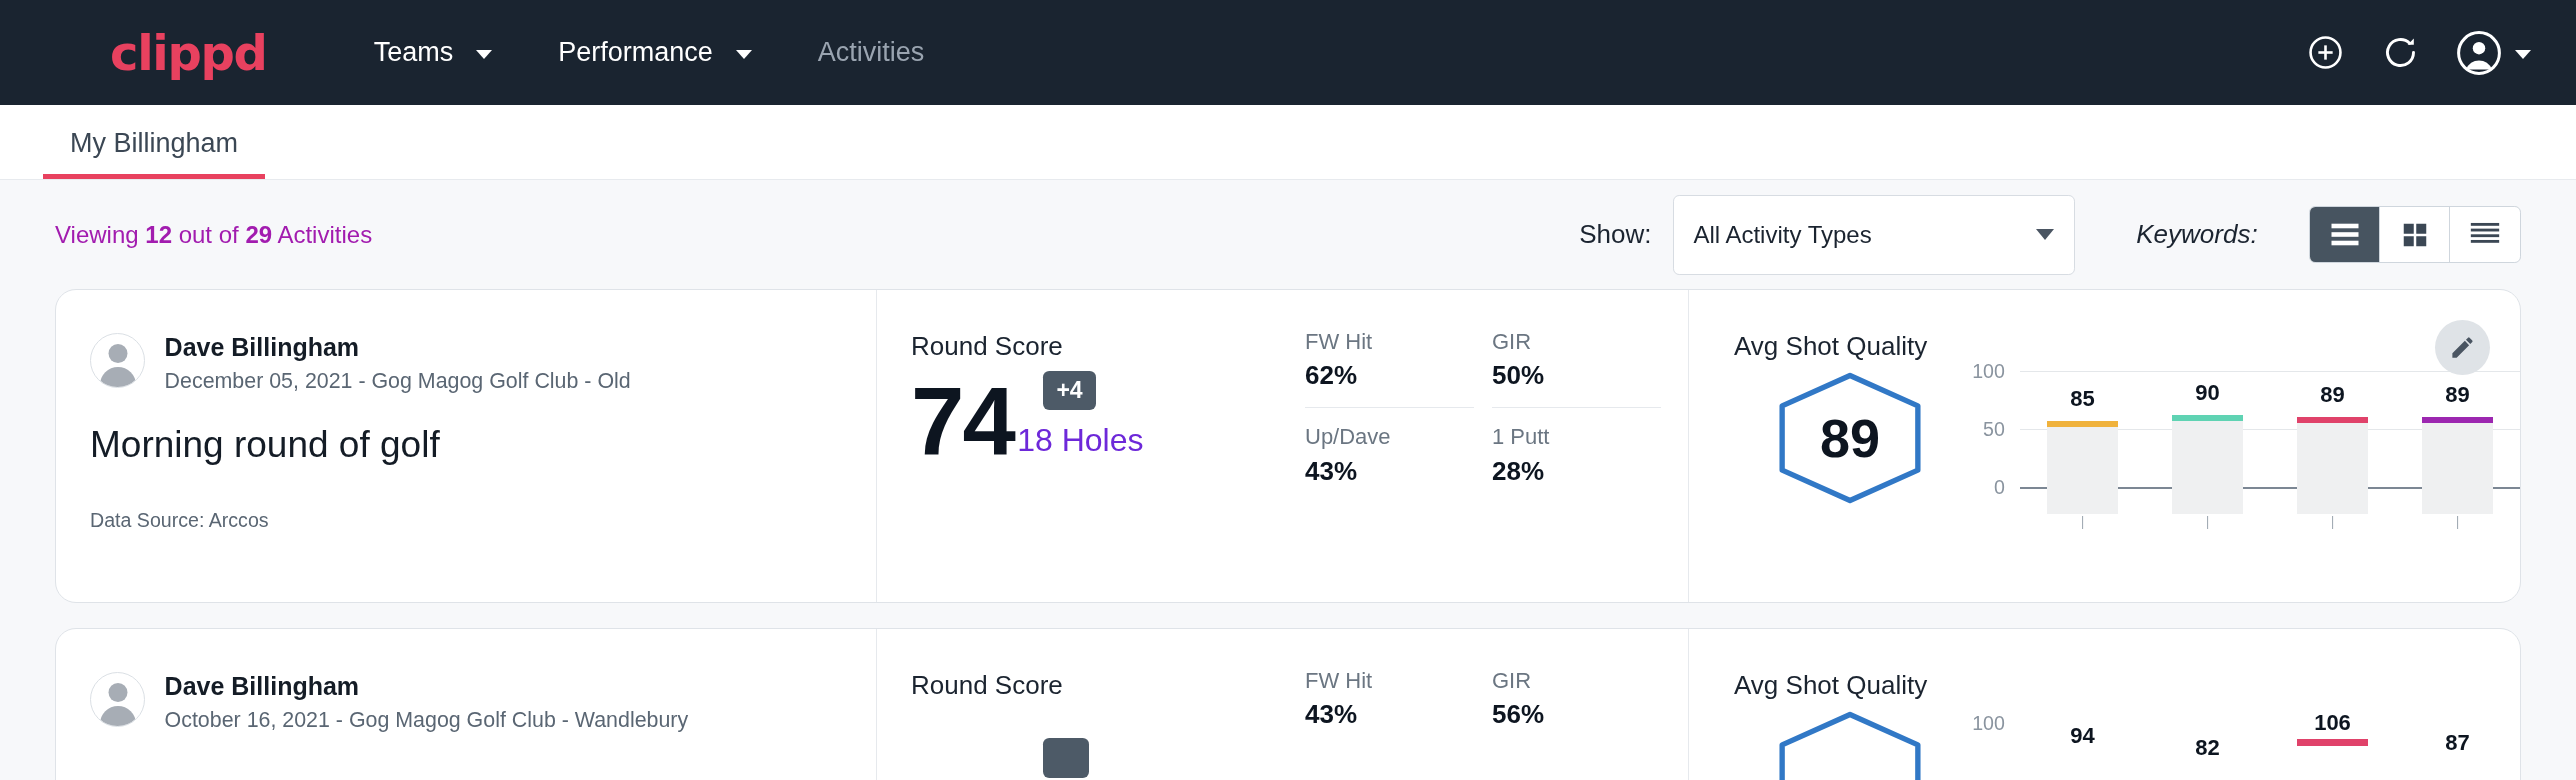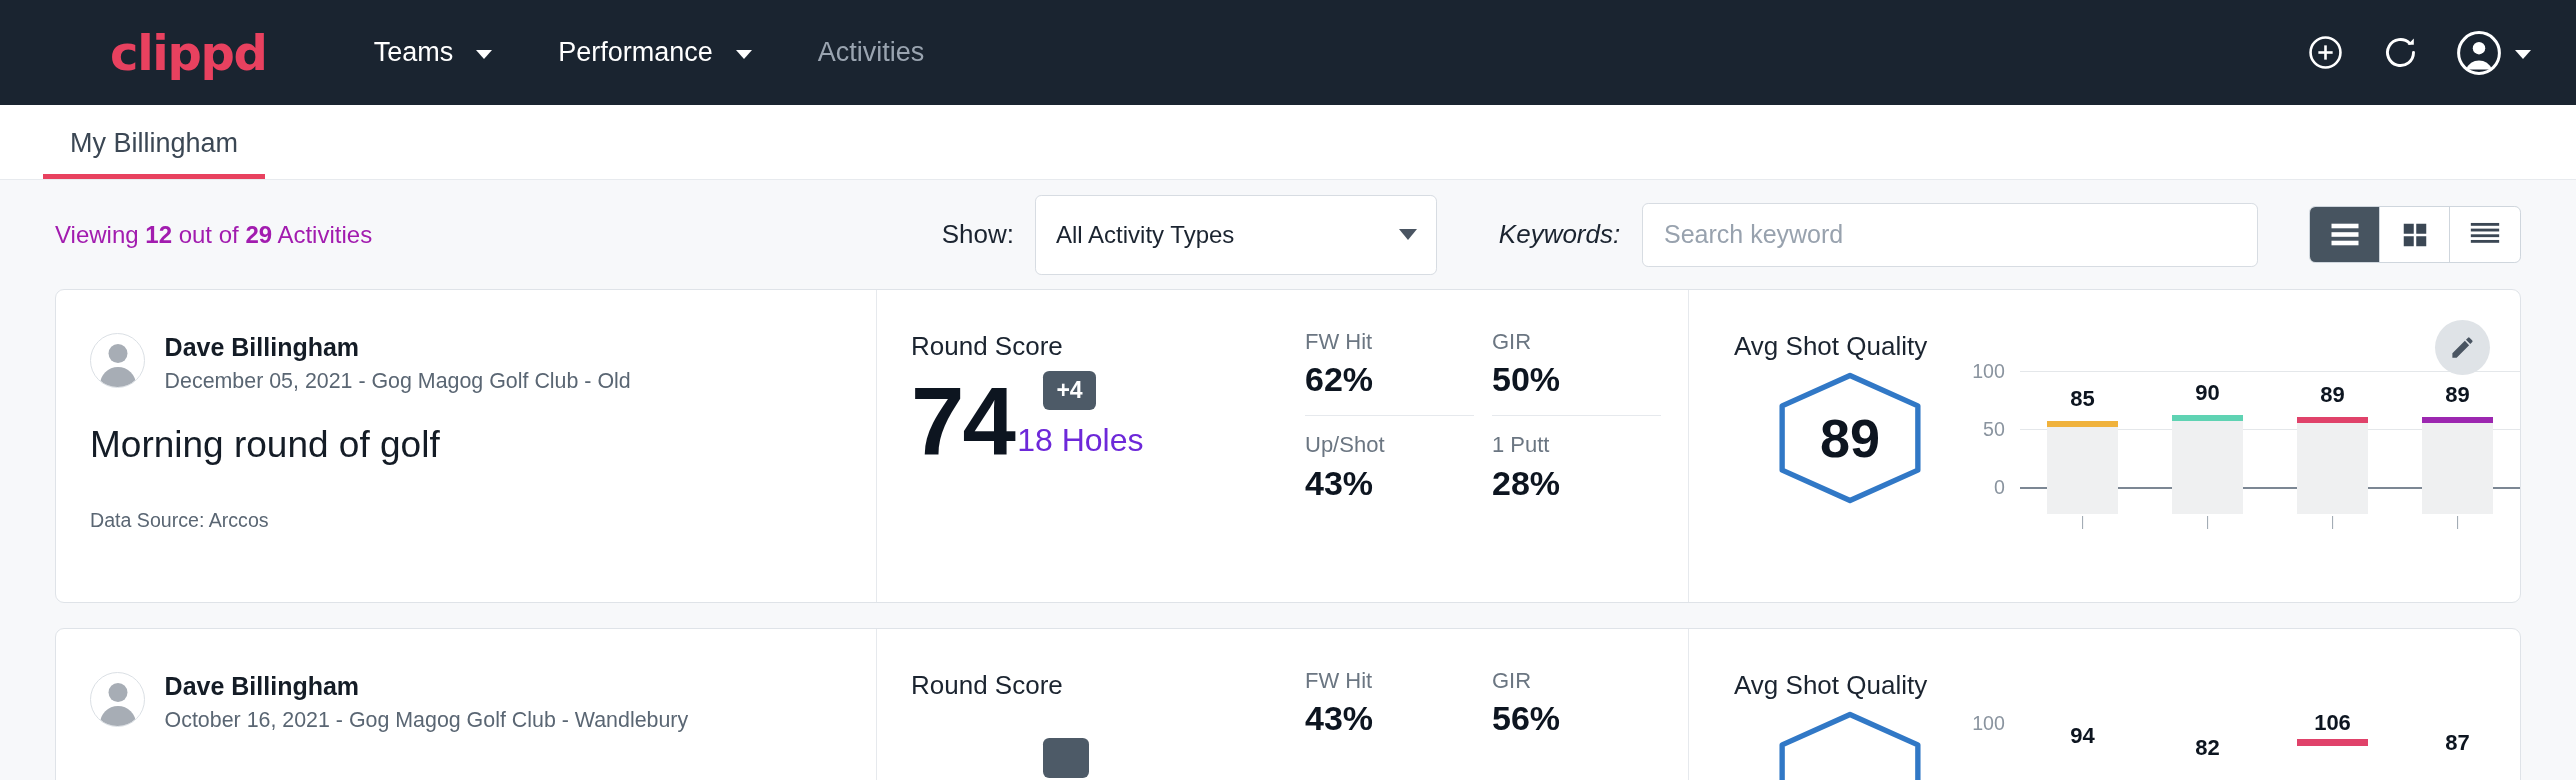--- a/index.html
+++ b/index.html
@@ -167,21 +167,21 @@
     cursor: pointer;
     border-right: 0.9px solid #cfd6dd;
   }
   .vt:last-child { border-right: none; }
   .vt.active { background: #475460; }
 
   
   .card {
     background: #ffffff;
     border: 0.9px solid #dfe3e8;
-    border-radius: 9px;
+    border-radius: 21px;
     height: 314px;
     display: flex;
     position: relative;
     margin-bottom: 25px;
   }
   .card.second { height: 314px; }
 
   .col-info {
     width: 821px;
     padding: 43px 39px 0 34px;
@@ -258,21 +258,21 @@
     border-right: 0.9px solid #e6e9ed;
     flex-shrink: 0;
     display: grid;
     grid-template-columns: 1fr 1fr;
     column-gap: 18px;
     align-content: start;
   }
   .stat { }
   .stat.bordered { border-bottom: 0.9px solid #e6e9ed; padding-bottom: 16px; margin-bottom: 16px; }
   .stat-label { font-size: 22px; color: #6b7682; }
-  .stat-val { font-size: 34px; font-weight: 700; color: #0d1520; margin-top: 5.4px; }
+  .stat-val { font-size: 26px; font-weight: 700; color: #0d1520; margin-top: 5.4px; }
 
   .col-quality {
     flex: 1;
     padding: 41px 0 0 45px;
     display: flex;
     flex-direction: column;
   }
   .q-body { display: flex; align-items: flex-start; margin-top: 9px; }
   .hexwrap { width: 232px; flex-shrink: 0; display:flex; justify-content:center; }
   .hex { position: relative; width: 150px; height: 134px; }
@@ -419,23 +419,20 @@
       <span>Activities</span>
     </div>
 
     <div class="filter-center">
       <span class="flabel">Show:</span>
       <div class="select">
         <span>All Activity Types</span>
         <span class="chev"></span>
       </div>
       <span class="flabel" style="margin-left:40px;font-style:italic;">Keywords:</span>
-      <div class="searchbox">
-        <input type="text" placeholder="Search keyword" style="">
-      </div>
       <div class="viewtoggle">
         <div class="vt active">
           <svg width="34" height="27" viewBox="0 0 24 20">
             <rect x="2" y="2" width="20" height="3.4" fill="#ffffff"></rect>
             <rect x="2" y="8.3" width="20" height="3.4" fill="#ffffff"></rect>
             <rect x="2" y="14.6" width="20" height="3.4" fill="#ffffff"></rect>
           </svg>
         </div>
         <div class="vt">
           <svg width="30" height="30" viewBox="0 0 24 24">
@@ -485,21 +482,21 @@
     <div class="col-stats">
       <div class="stat bordered">
         <div class="stat-label">FW Hit</div>
         <div class="stat-val">62%</div>
       </div>
       <div class="stat bordered">
         <div class="stat-label">GIR</div>
         <div class="stat-val">50%</div>
       </div>
       <div class="stat">
-        <div class="stat-label">Up/Shot</div>
+        <div class="stat-label">Up/Dave</div>
         <div class="stat-val">43%</div>
       </div>
       <div class="stat">
         <div class="stat-label">1 Putt</div>
         <div class="stat-val">28%</div>
       </div>
     </div>
 
     <div class="col-quality">
       <div class="sec-label">Avg Shot Quality</div>

